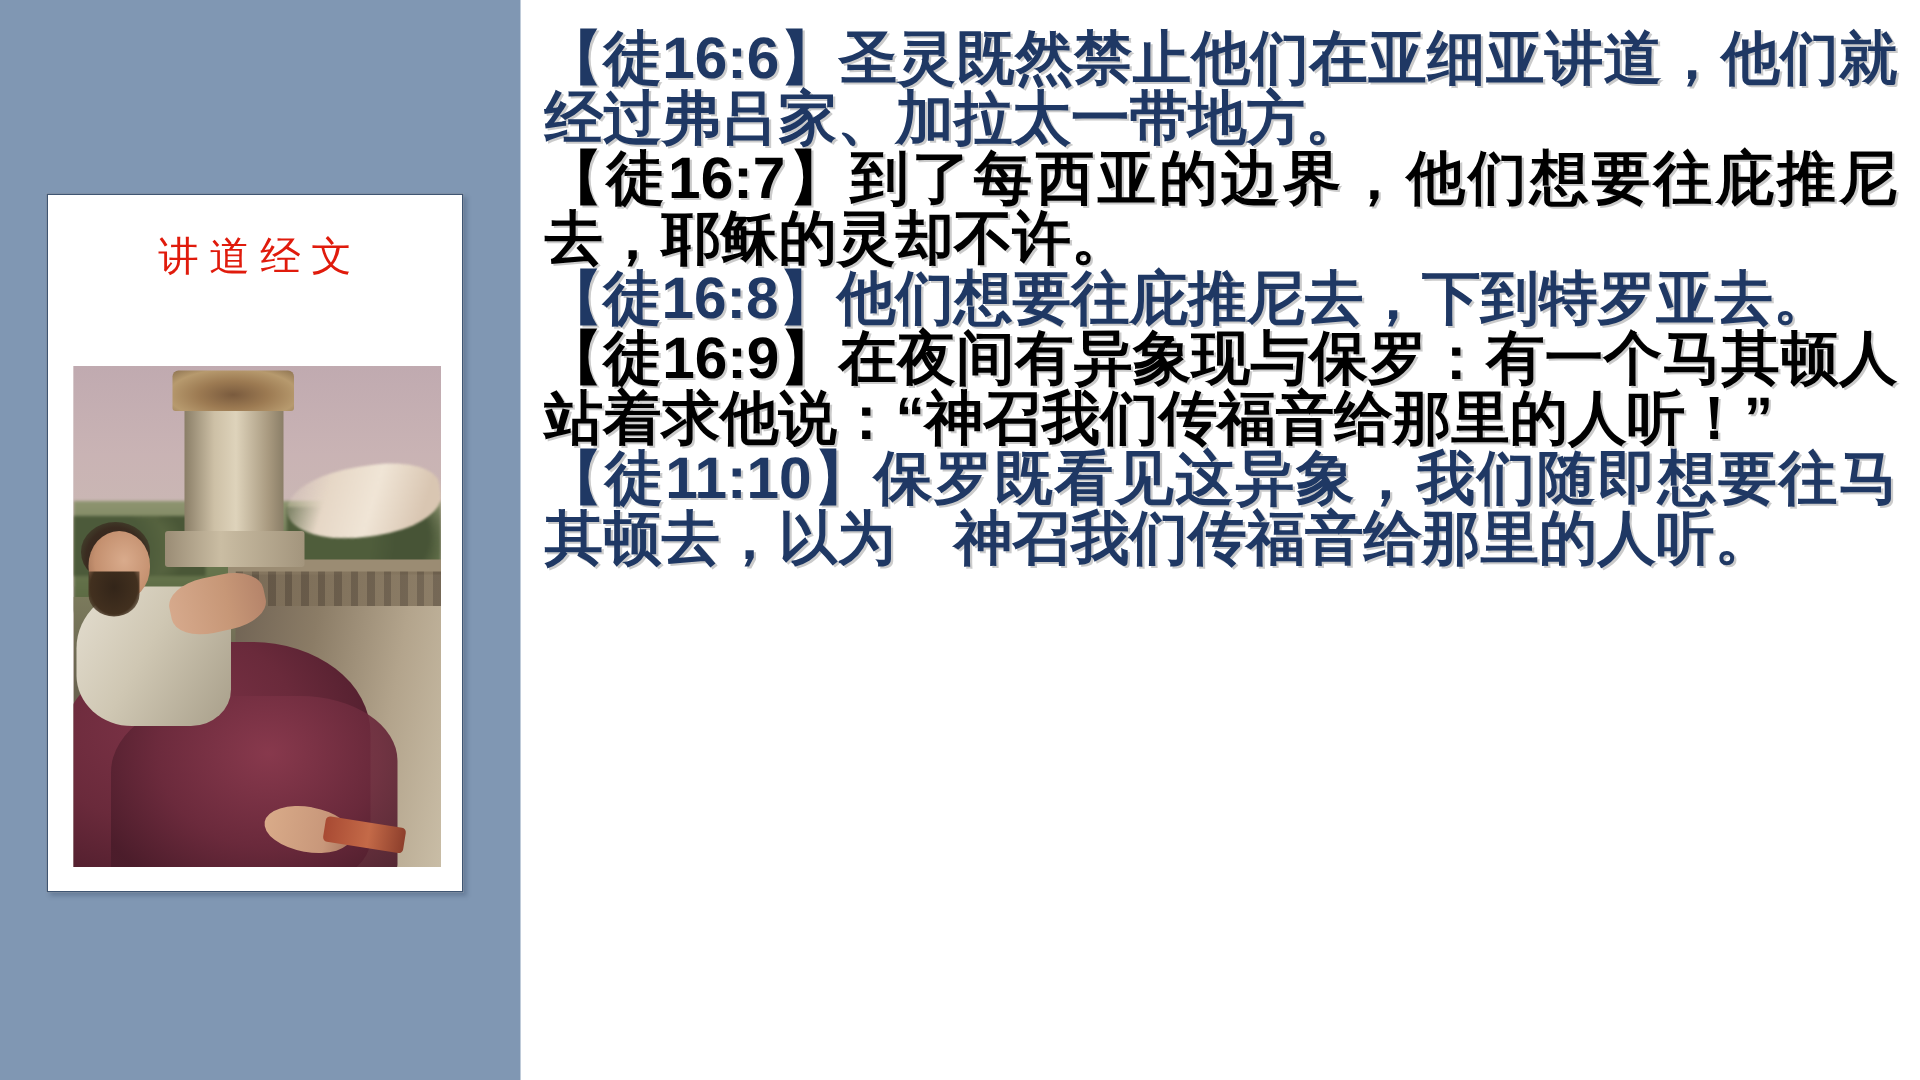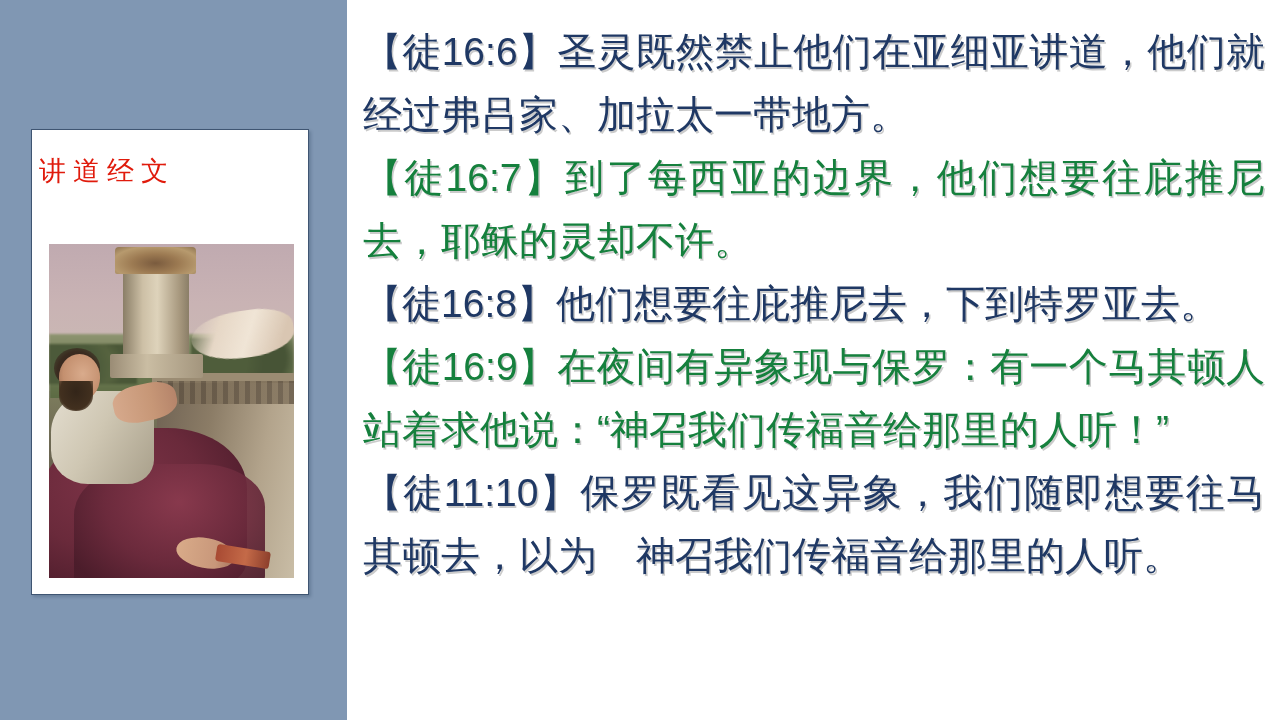--- a/index.html
+++ b/index.html
@@ -41,21 +41,21 @@
     border: 1px solid #3f5572;
     box-sizing: border-box;
     box-shadow: 2px 2px 3px rgba(40, 60, 90, 0.28);
   }
 
   .card-title {
     position: absolute;
     left: 0;
     top: 28px;
     width: 100%;
-    text-align: left;
+    text-align: center;
     color: #e01b0c;
     font-family: "Liberation Serif", "DejaVu Serif", serif;
     font-size: 27px;
     letter-spacing: 7px;
     text-indent: 7px;
     line-height: 1;
     white-space: nowrap;
   }
 
   
@@ -182,30 +182,30 @@
   .scripture {
     position: absolute;
     left: 363px;
     top: 20px;
     width: 902px;
     height: 690px;
   }
 
   .verse {
     font-size: 39px;
-    font-weight: normal;
-    line-height: 63px;
+    font-weight: bold;
+    line-height: 40px;
     letter-spacing: 0px;
     margin: 0;
     text-align: justify;
     text-justify: inter-character;
     text-shadow: 1.5px 1.5px 0 rgba(160,160,160,0.55);
   }
   .verse.navy  { color: #1f3864; }
-  .verse.gold  { color: #15803d; }
+  .verse.gold  { color: #000000; }
 </style>
 </head>
 <body>
 
 <div class="slide">
 
   <div class="sidebar">
 
     <div class="picture-card">
 

